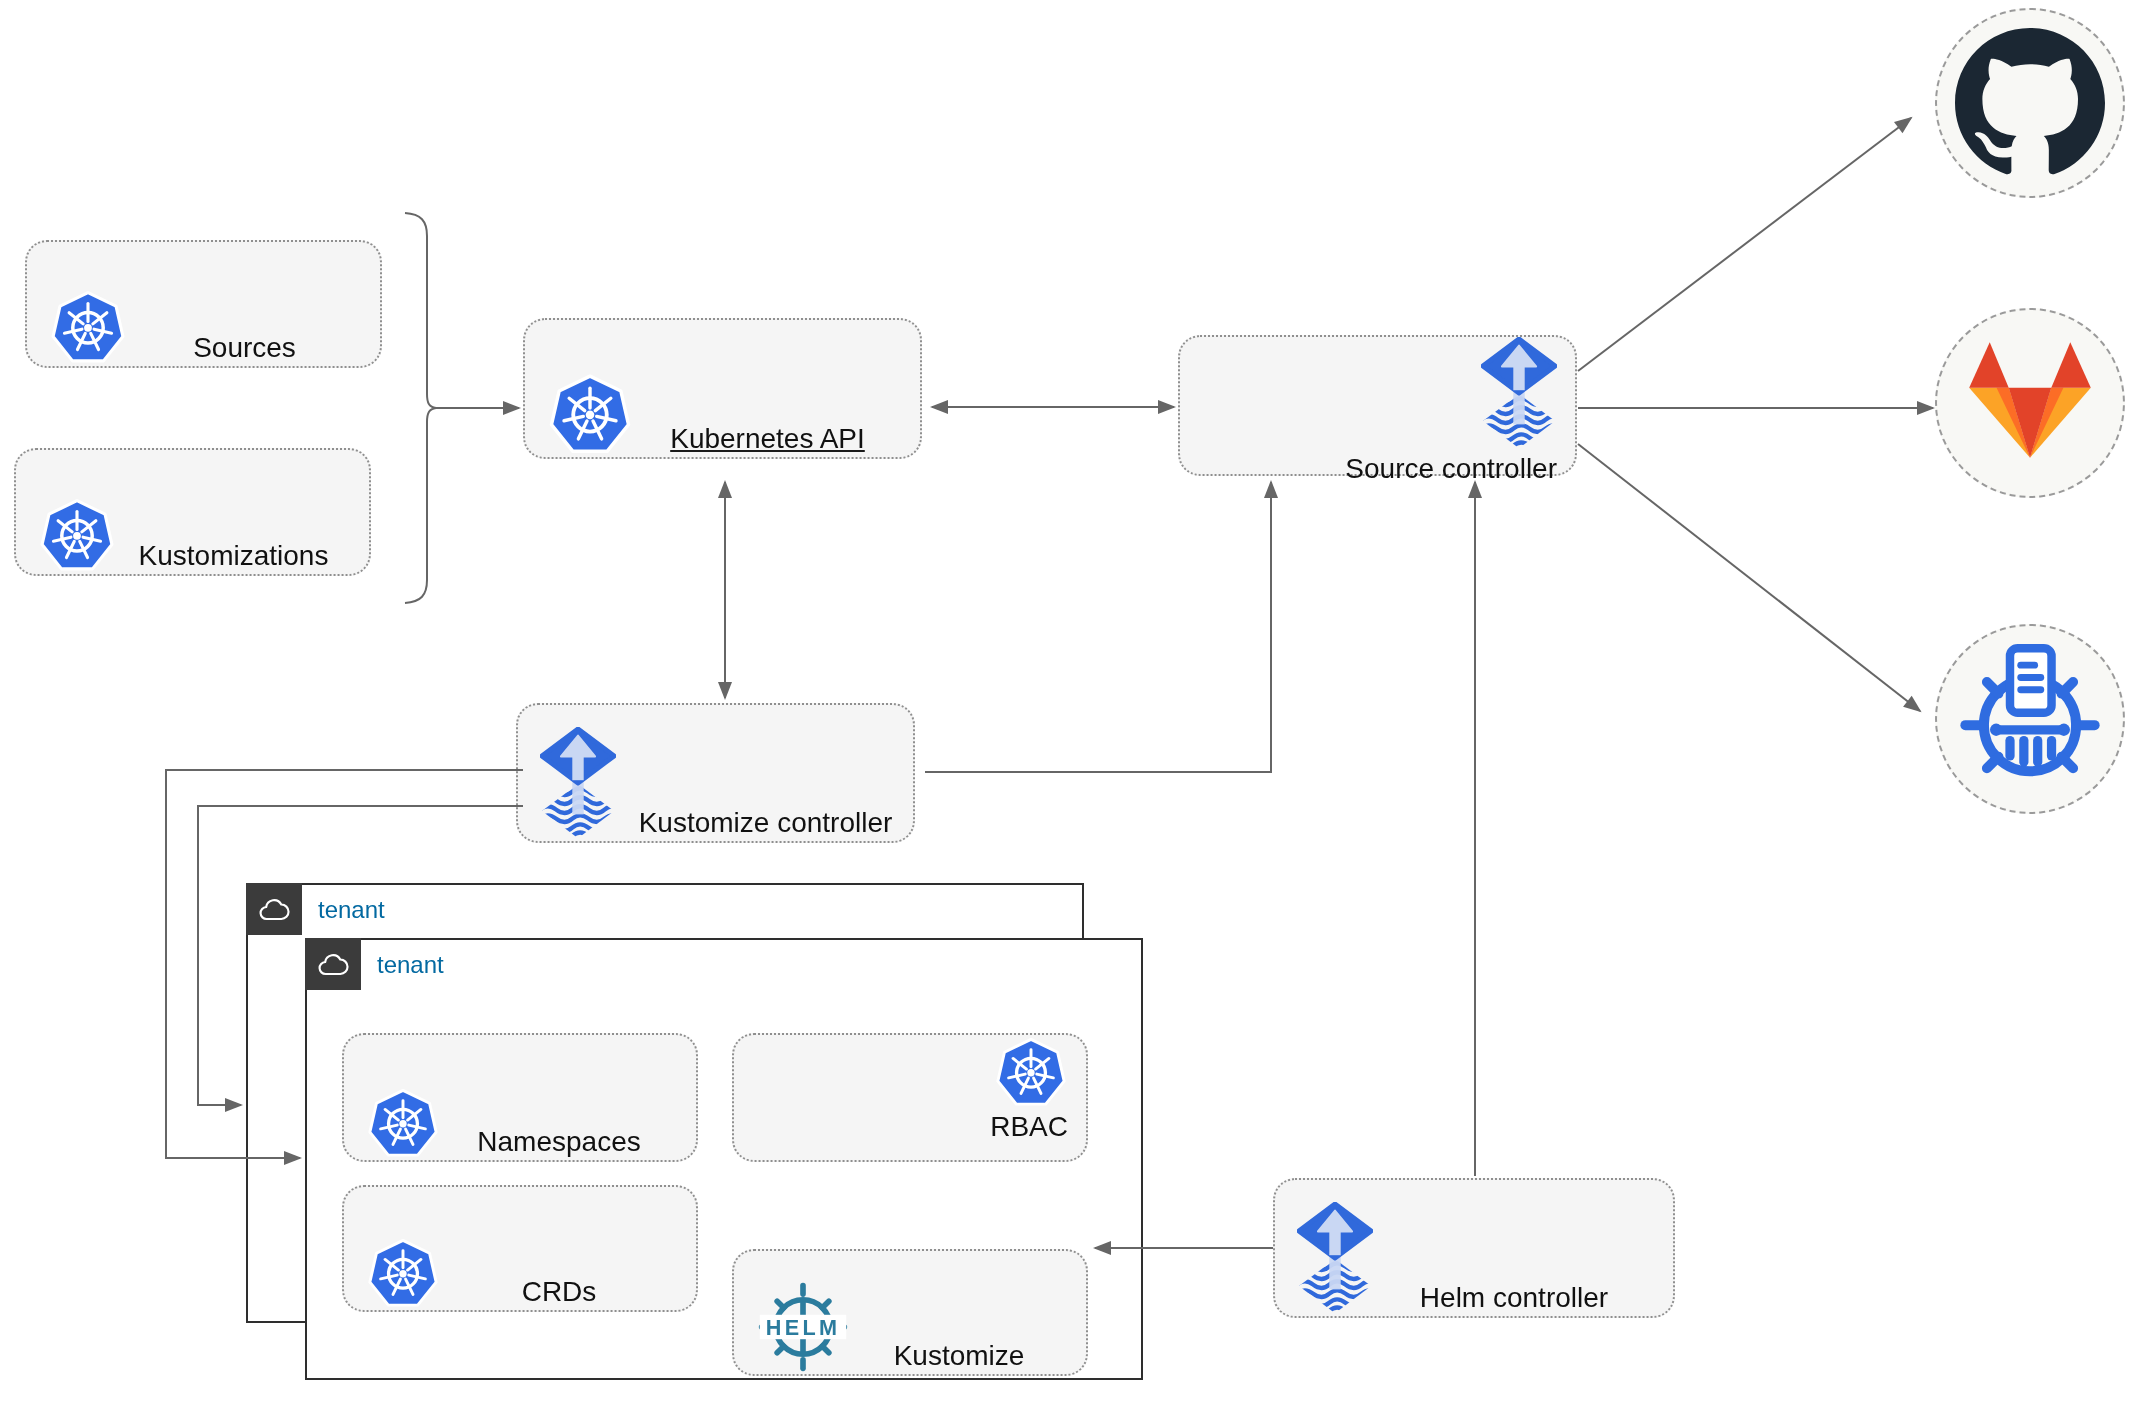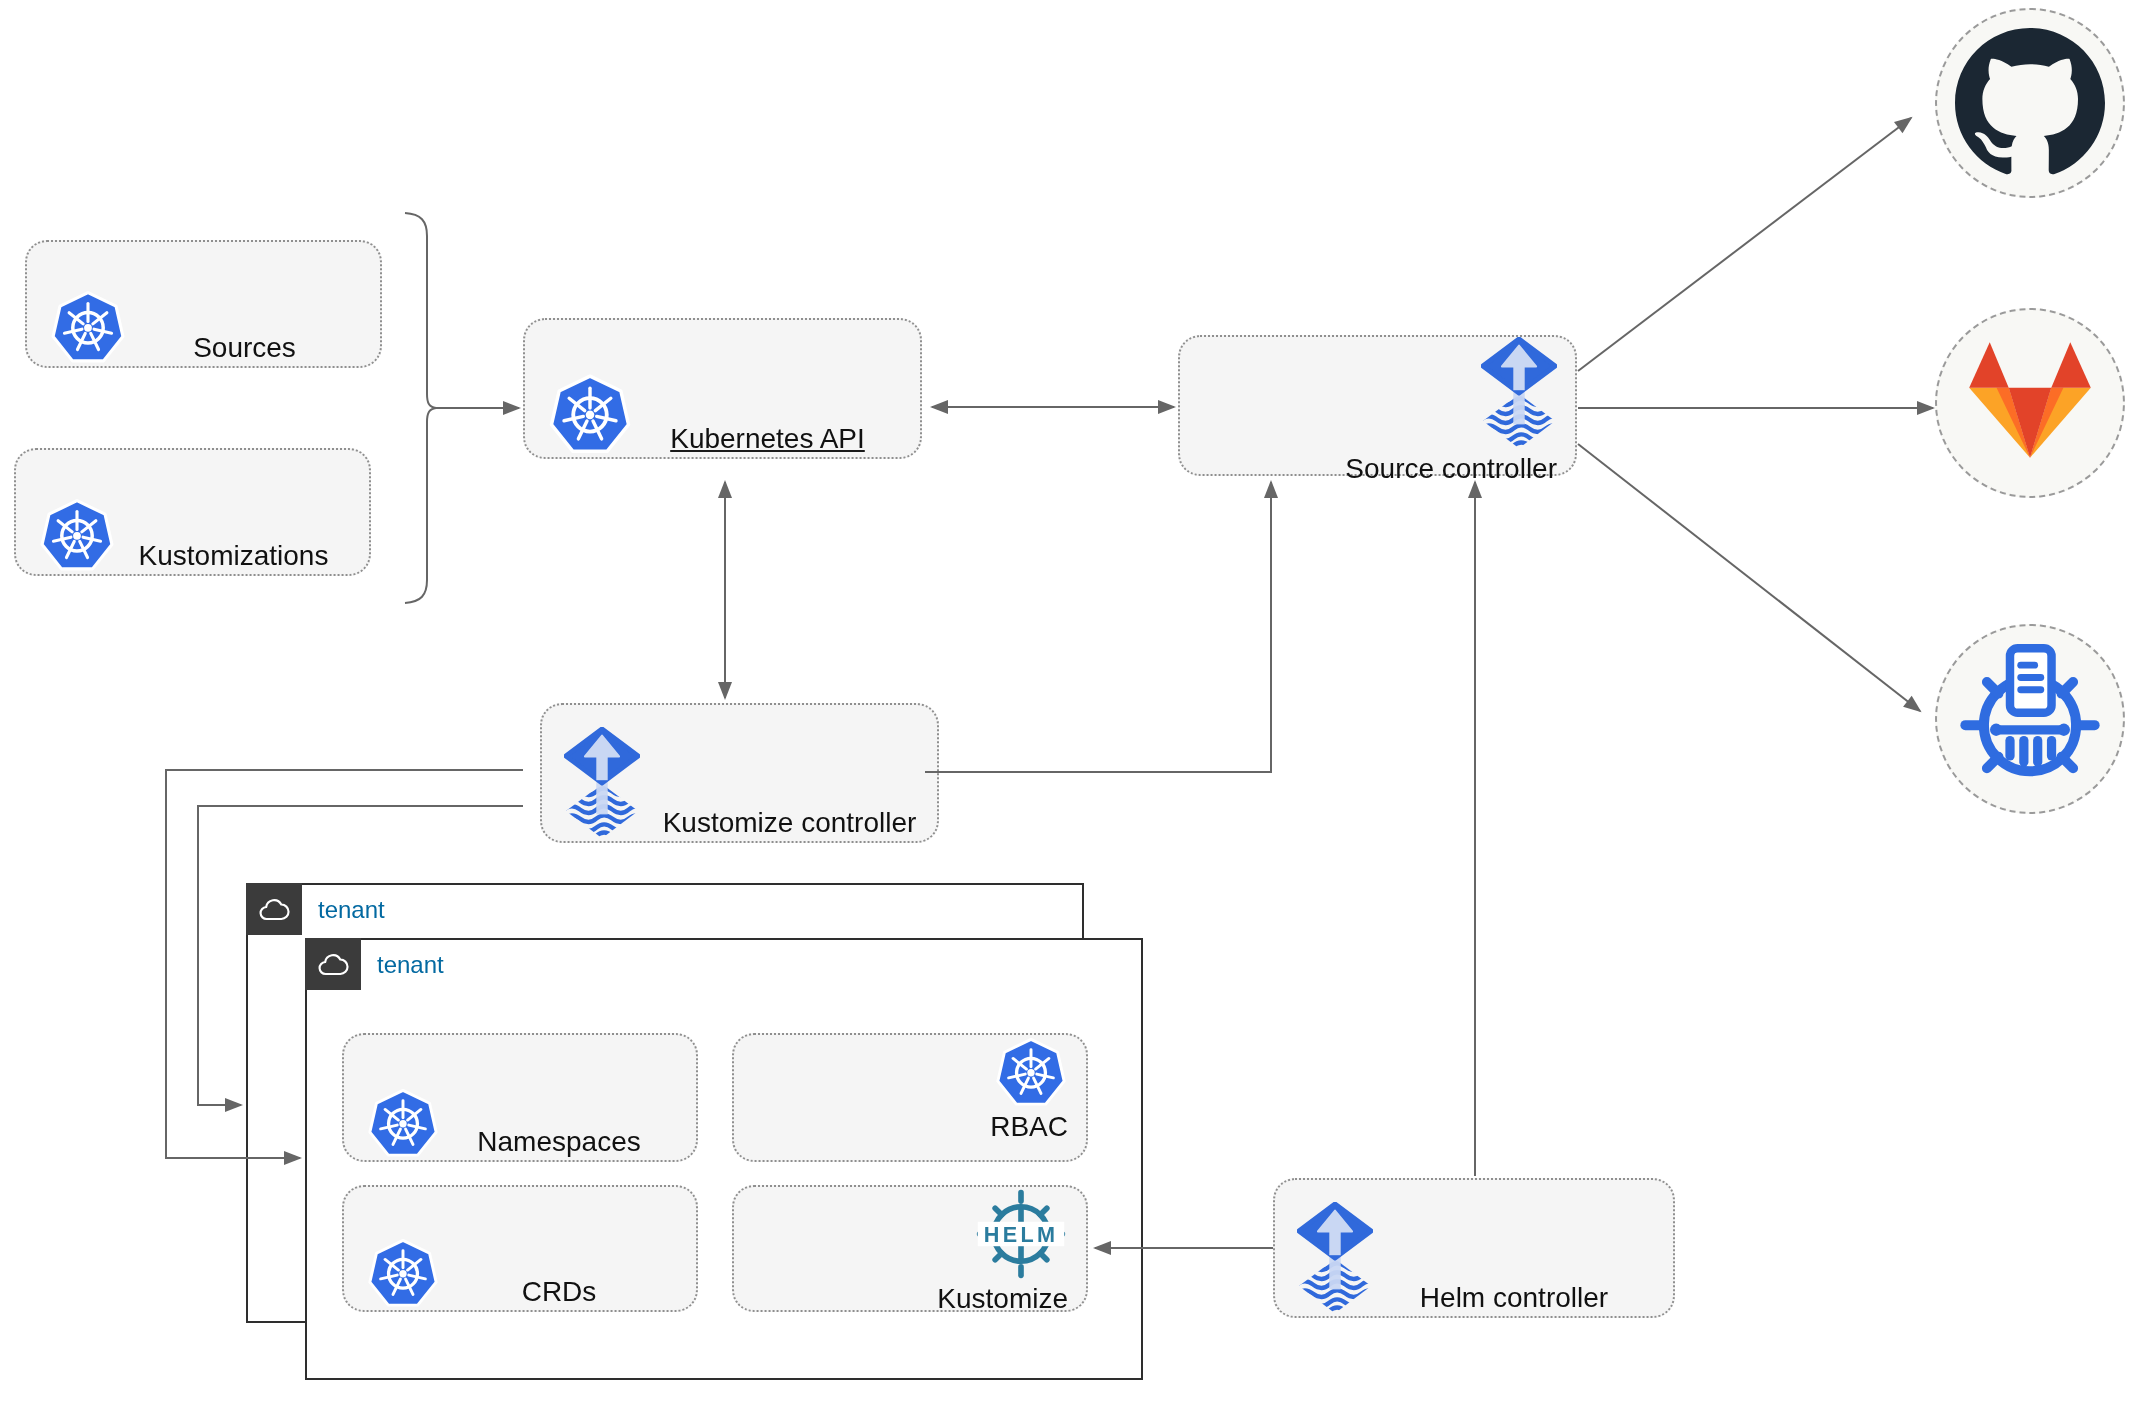--- a/index.html
+++ b/index.html
@@ -9,26 +9,26 @@
   
   .node{position:absolute;background:#f5f5f5;border:2px dotted #8f8f8f;border-radius:22px;
         display:flex;align-items:flex-end;box-sizing:border-box;padding:0 18px 0 22px;z-index:4;}
   .node .icon-wrap{flex:0 0 auto;display:flex;align-items:center;justify-content:center;}
   .node .label{flex:1;text-align:center;font-size:28px;line-height:1.3;color:#111;}
 
   #node-sources{left:25px;top:240px;width:357px;height:128px;}
   #node-kustomizations{left:14px;top:448px;width:357px;height:128px;}
   #node-k8s-api{left:523px;top:318px;width:399px;height:141px;text-decoration:underline;}
   #node-source-controller{left:1178px;top:335px;width:399px;height:141px;flex-direction:column;}
-  #node-kustomize-controller{left:540px;top:703px;width:399px;height:140px;gap:20px;}
+  #node-kustomize-controller{left:516px;top:703px;width:399px;height:140px;gap:20px;}
   #node-helm-controller{left:1273px;top:1178px;width:402px;height:140px;}
   #node-namespaces{left:342px;top:1033px;width:356px;height:129px;}
   #node-rbac{left:732px;top:1033px;width:356px;height:129px;flex-direction:column;}
   #node-crds{left:342px;top:1185px;width:356px;height:127px;}
-  #node-releases{left:732px;top:1185px;width:356px;height:127px;flex-direction:column;}
+  #node-releases{left:732px;top:1249px;width:356px;height:127px;}
 
   
   .tenant{position:absolute;background:#ffffff;border:2px solid #2e2e2e;box-sizing:border-box;}
   #tenant-back{left:246px;top:883px;width:838px;height:440px;z-index:1;}
   #tenant-front{left:305px;top:938px;width:838px;height:442px;z-index:2;}
   .tenant-tab{position:absolute;left:-2px;top:-2px;width:56px;height:52px;background:#3b3b3b;
               display:flex;align-items:center;justify-content:center;}
   .tenant-label{position:absolute;left:70px;top:11px;font-size:24px;color:#0369a1;}
 
   

